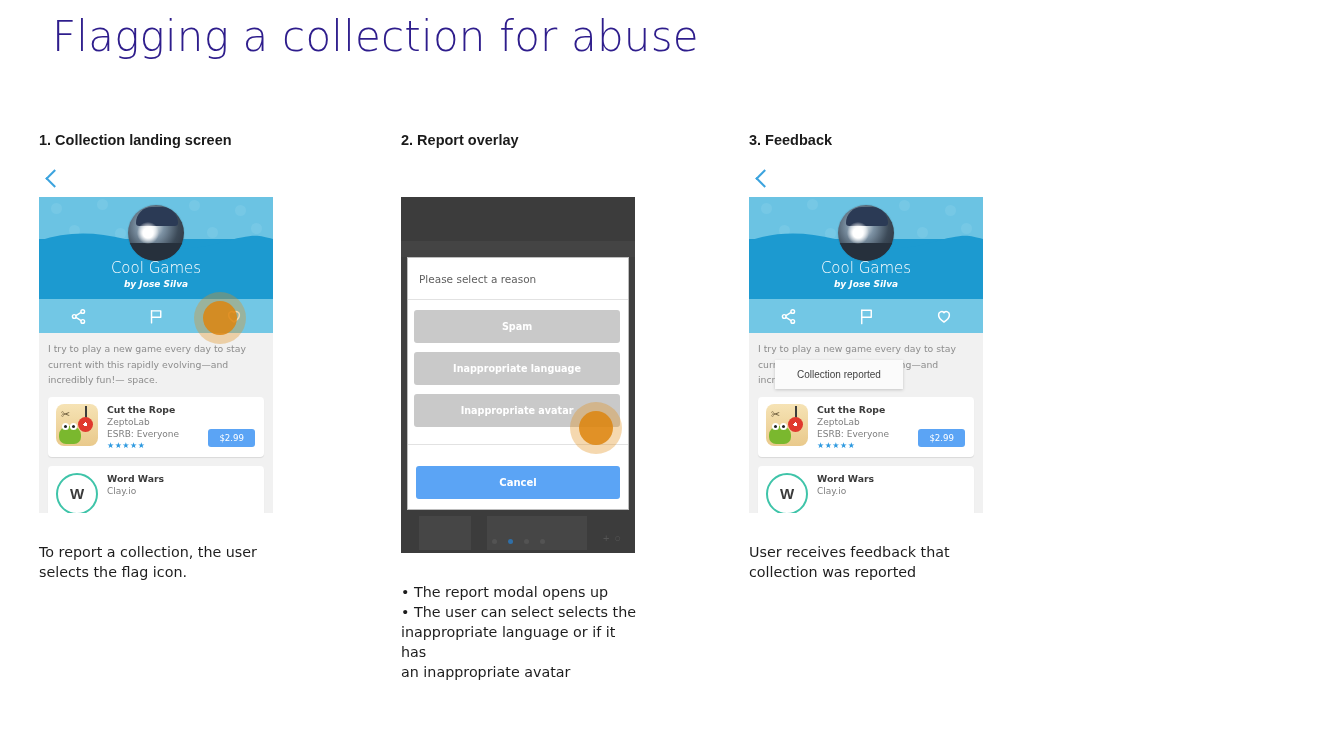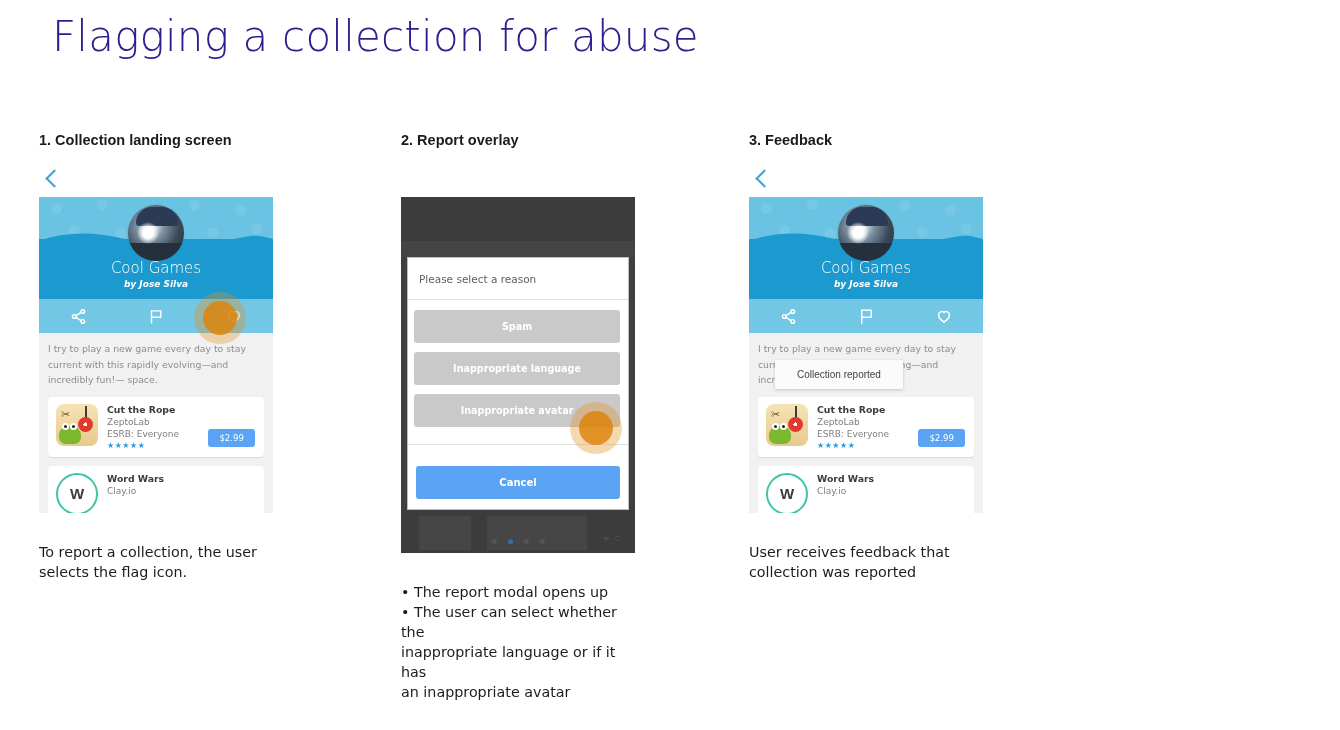--- a/index.html
+++ b/index.html
@@ -456,21 +456,21 @@
           <i></i>
           <i class="on"></i>
           <i></i>
           <i></i>
         </div>
       </div>
     </div>
 
     <div class="caption">
       <span class="line">• The report modal opens up</span>
-      <span class="line">• The user can select whether the</span>
+      <span class="line">• The user can select selects the</span>
       <span class="line">inappropriate language or if it has</span>
       <span class="line">an inappropriate avatar</span>
     </div>
   </div>
 
   <div class="col col-3">
     <div class="col-heading">3. Feedback</div>
 
     <div class="backbar">
       <div class="chev"></div>

